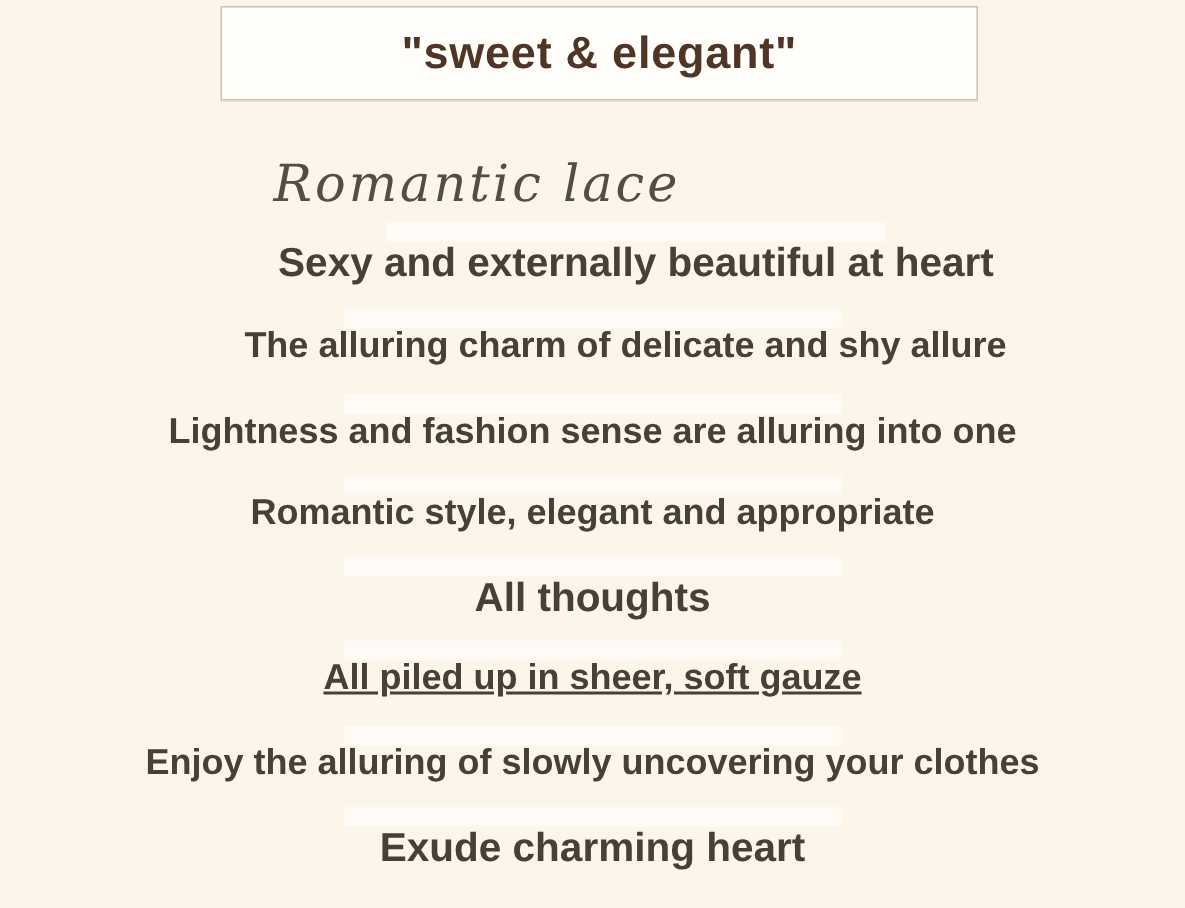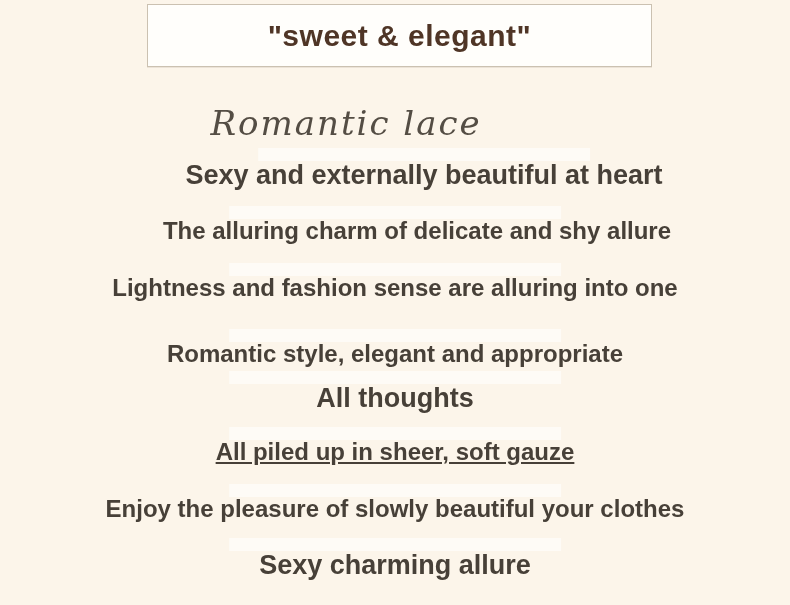--- a/index.html
+++ b/index.html
@@ -41,21 +41,20 @@
   .script-heading{
     position:absolute;
     left:0;top:98px;
     width:636px;height:50px;
     display:flex;align-items:center;justify-content:center;
     font-family:"DejaVu Serif", serif;
     font-style:italic;
     font-size:34px;
     color:var(--script-text);
     letter-spacing:2px;
-    margin-left:28px;
   }
   .line{
     position:absolute;
     left:0;
     width:790px;
     text-align:center;
     color:var(--text);
     font-weight:bold;
   }
   
@@ -89,33 +88,33 @@
   </div>
 
   <div class="line line--normal" style="top:216px;padding-left:44px;">
     <span>The alluring charm of delicate and shy allure</span>
   </div>
 
   <div class="line line--normal" style="top:273px;">
     <span>Lightness and fashion sense are alluring into one</span>
   </div>
 
-  <div class="line line--normal" style="top:327px;margin-top:12px;">
+  <div class="line line--normal" style="top:327px;">
     <span>Romantic style, elegant and appropriate</span>
   </div>
 
   <div class="line line--large" style="top:381px;text-align:center;">
     <span>All thoughts</span>
   </div>
 
   <div class="line line--normal" style="top:437px;text-decoration:underline;">
     <span>All piled up in sheer, soft gauze</span>
   </div>
 
   <div class="line line--normal" style="top:494px;">
-    <span>Enjoy the pleasure of slowly beautiful your clothes</span>
+    <span>Enjoy the alluring of slowly uncovering your clothes</span>
   </div>
 
   <div class="line line--large" style="top:548px;">
-    <span>Sexy charming allure</span>
+    <span>Exude charming heart</span>
   </div>
 
 </div>
 
 </body></html>

